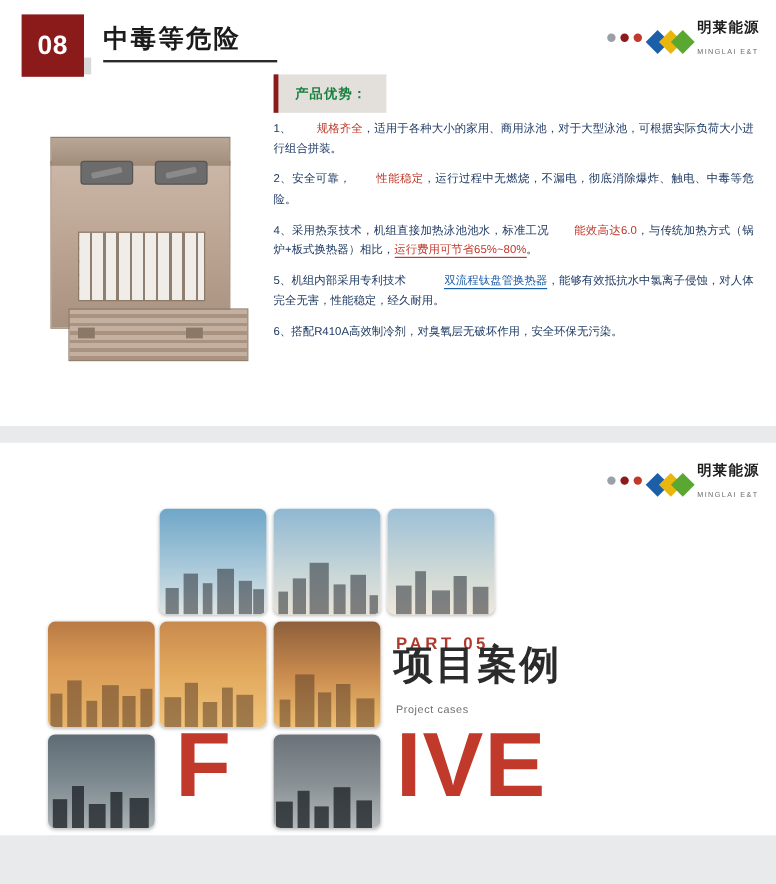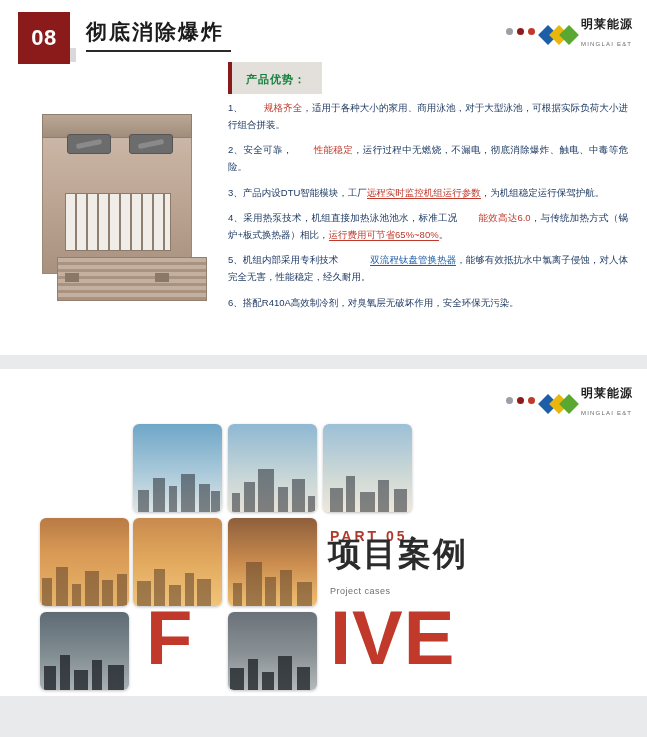--- a/index.html
+++ b/index.html
@@ -200,21 +200,21 @@
 </style>
 </head>
 <body>
 
 <div class="page">
 
   <div class="slide1">
 
     <div class="num-badge-shadow"></div>
     <div class="num-badge">08</div>
-    <div class="slide1-title">彻底消除爆炸</div>
+    <div class="slide1-title">中毒等危险</div>
     <div class="title-rule"></div>
 
     <div class="brand">
       <span class="brand-dots">
         <i class="bd1"></i>
           <i class="bd2"></i>
           <i class="bd3"></i>
       </span>
       <span class="brand-mark">
         <span class="bm-blue"></span>
@@ -245,23 +245,20 @@
     </div>
 
     <div class="adv-list">
       <p class="adv-item">
         1、<span class="hl-red">规格齐全</span>，适用于各种大小的家用、商用泳池，对于大型泳池，可根据实际负荷大小进行组合拼装。
       </p>
       <p class="adv-item">
         2、安全可靠，<span class="hl-red">性能稳定</span>，运行过程中无燃烧，不漏电，彻底消除爆炸、触电、中毒等危险。
       </p>
       <p class="adv-item">
-        3、产品内设DTU智能模块，工厂<span class="hl-red-u">远程实时监控机组运行参数</span>，为机组稳定运行保驾护航。
-      </p>
-      <p class="adv-item">
         4、采用热泵技术，机组直接加热泳池池水，标准工况<span class="hl-red">能效高达6.0</span>，与传统加热方式（锅炉+板式换热器）相比，<span class="hl-red-u">运行费用可节省65%~80%</span>。
       </p>
       <p class="adv-item">
         5、机组内部采用专利技术<span class="hl-blue-u">双流程钛盘管换热器</span>，能够有效抵抗水中氯离子侵蚀，对人体完全无害，性能稳定，经久耐用。
       </p>
       <p class="adv-item">
         6、搭配R410A高效制冷剂，对臭氧层无破坏作用，安全环保无污染。
       </p>
     </div>
   </div>

